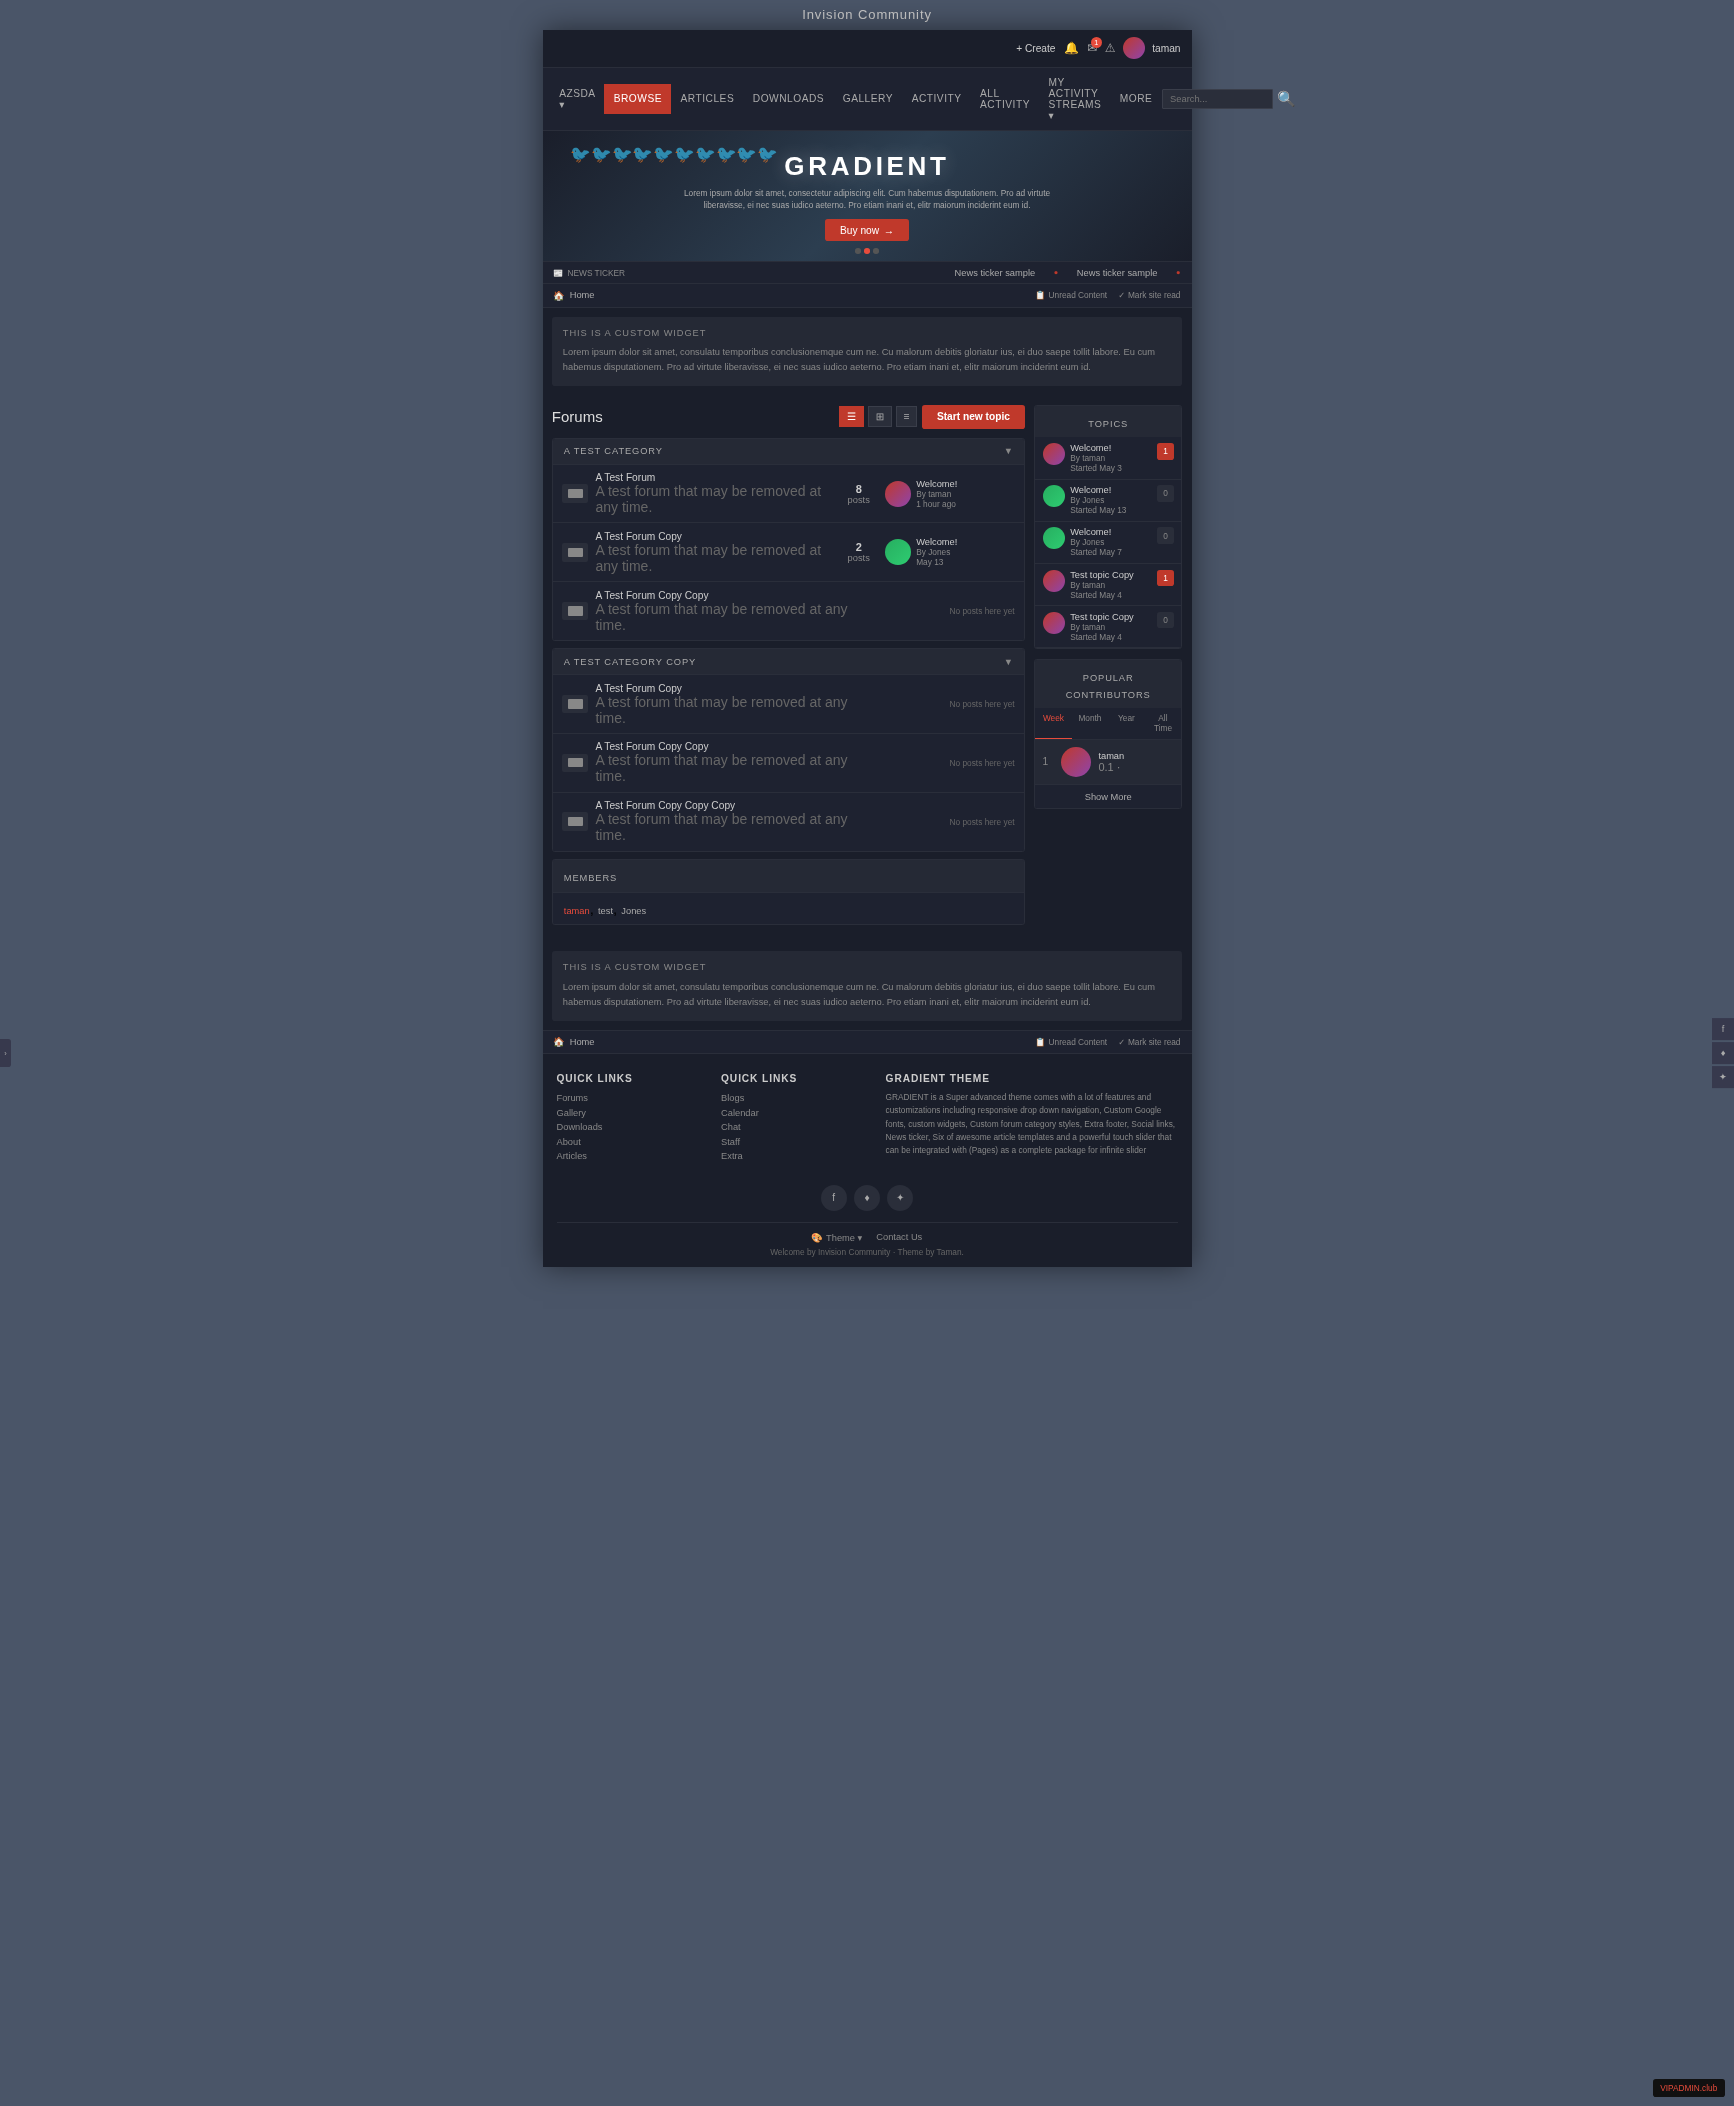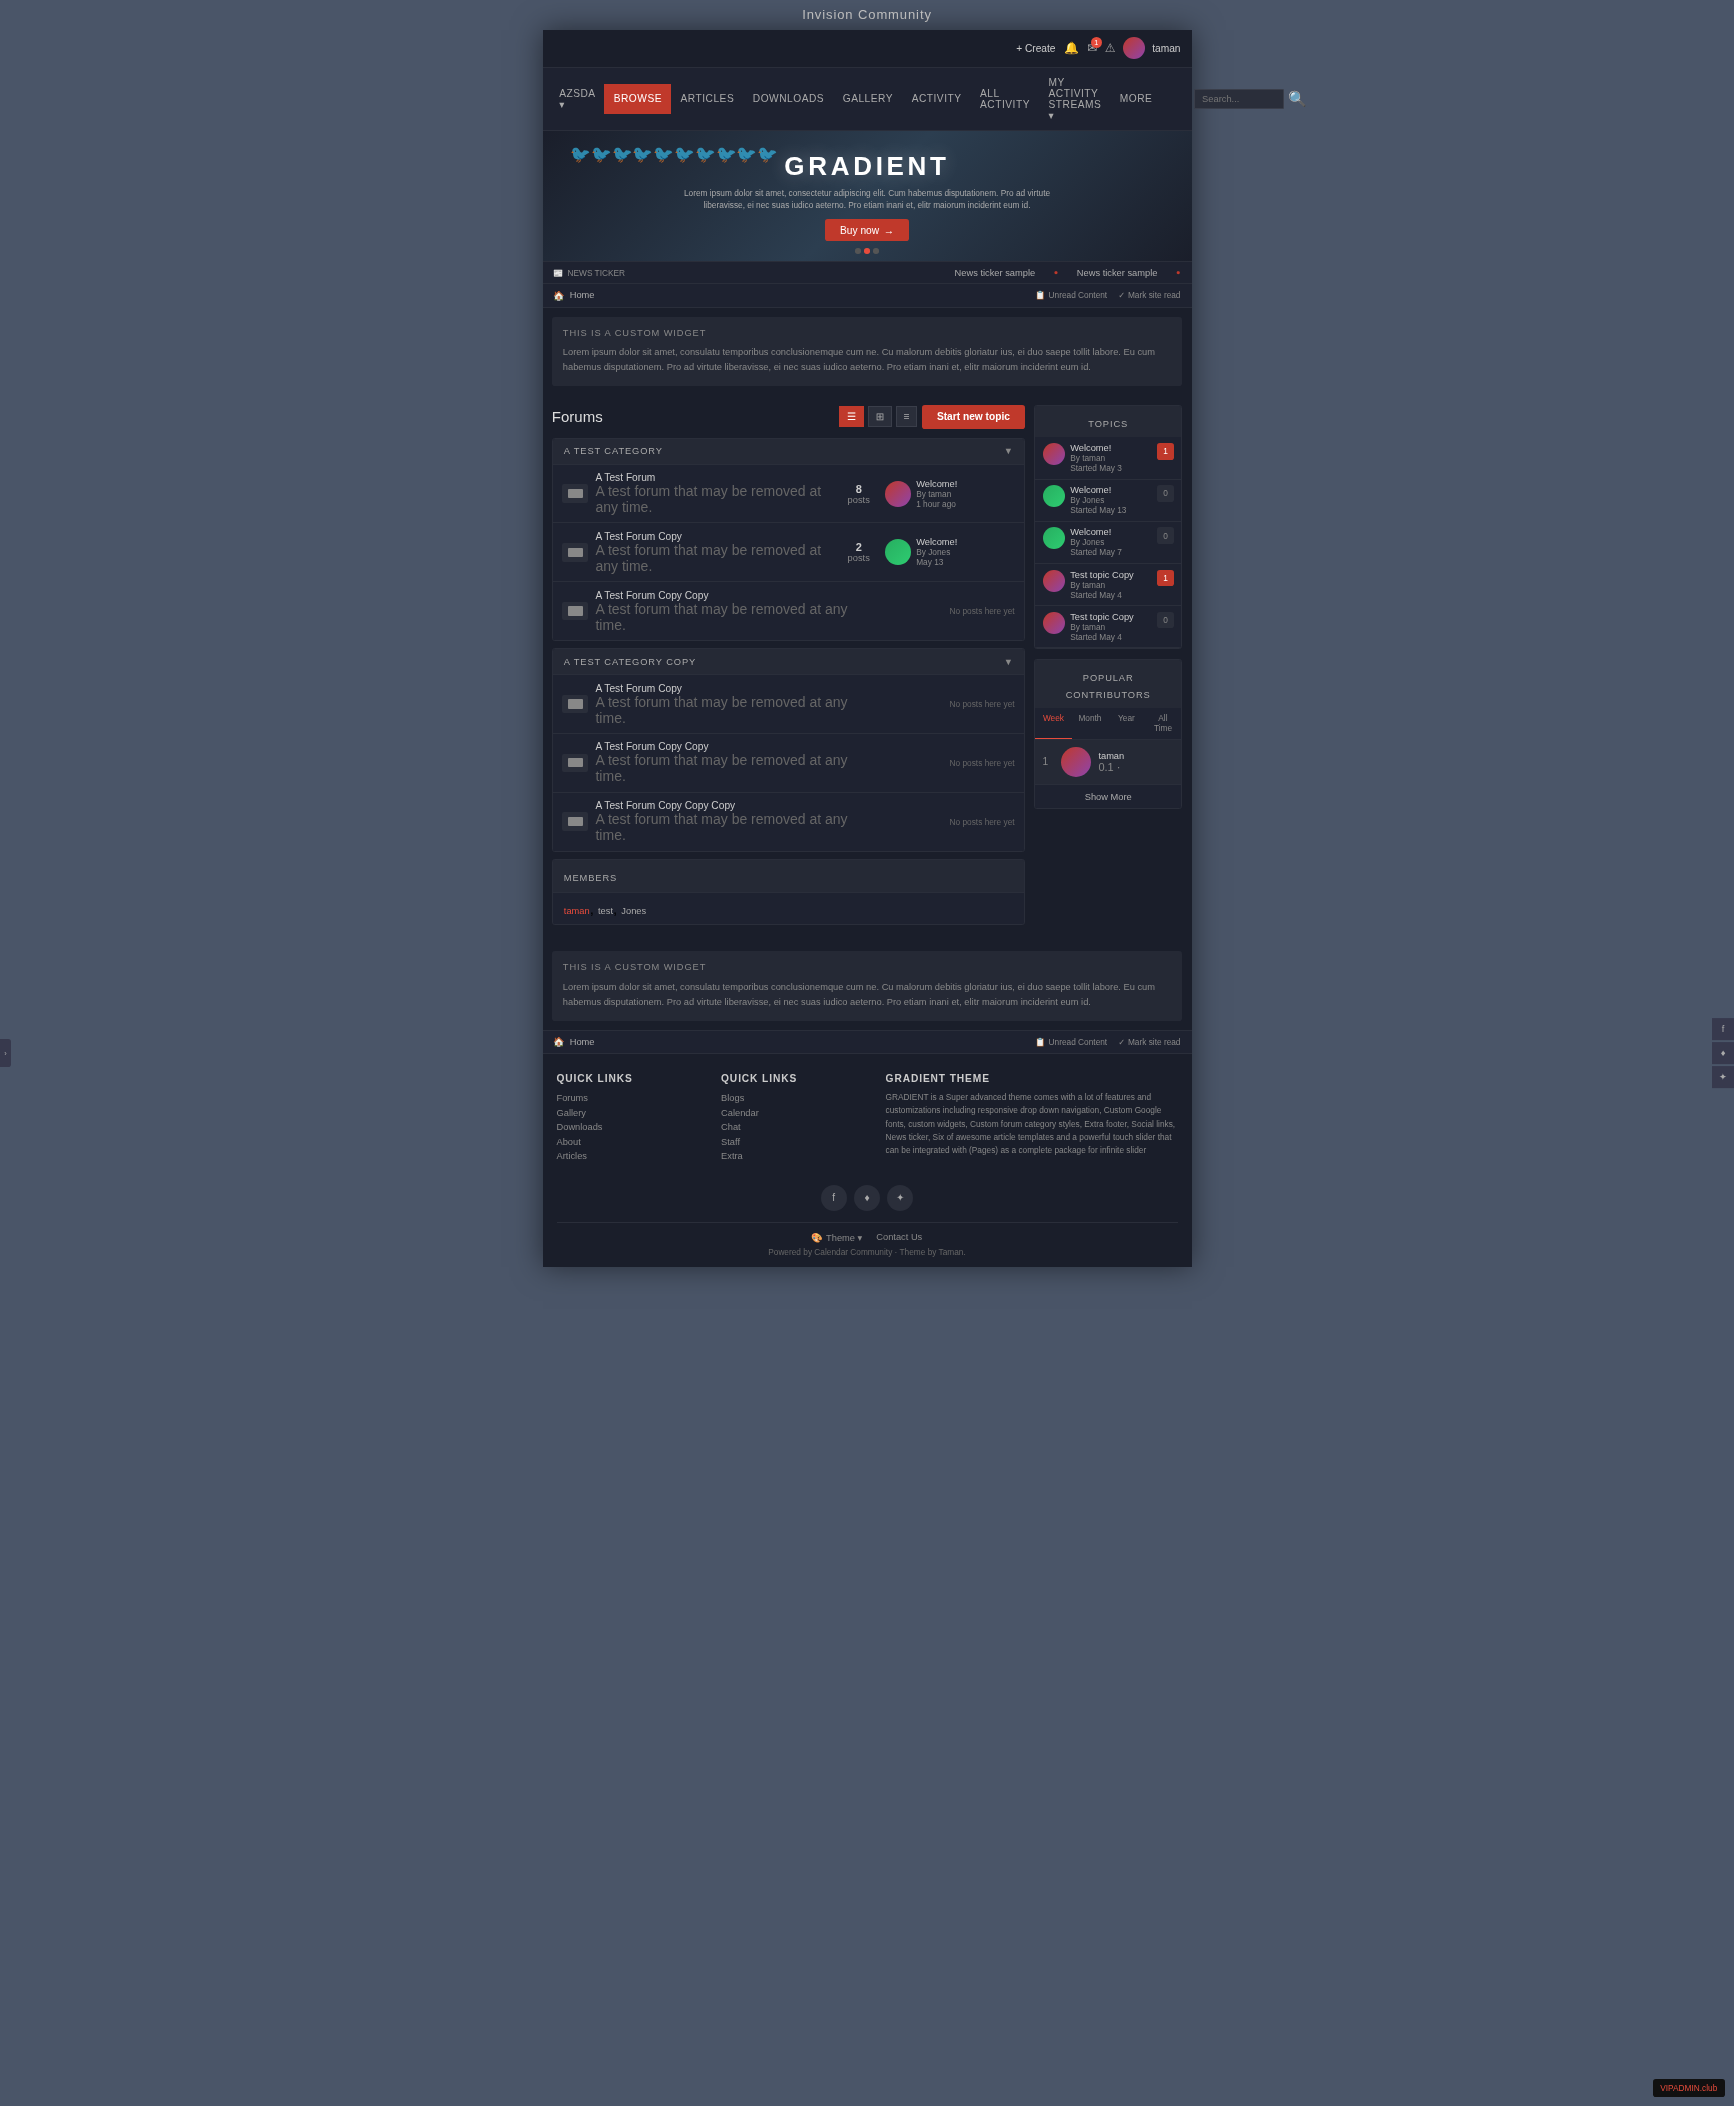--- a/index.html
+++ b/index.html
@@ -105,22 +105,21 @@
       gap: 4.6px;
     }
     .nav-search input {
       background: #2a2e3a;
       border: 0.9px solid #3a3e4a;
       color: #aaa;
       font-size: 9.3px;
       padding: 3.7px 7.4px;
       border-radius: 1px;
       outline: none;
-      width: 90px;
-      margin-left: 32px;
+      width: 111px;
     }
     
     .hero {
       position: relative;
       height: 130px;
       background: linear-gradient(135deg, #1a1e2a 0%, #2c3e50 50%, #1a1e2a 100%);
       overflow: hidden;
       display: flex;
       flex-direction: column;
       align-items: center;
@@ -1086,21 +1085,21 @@
       <div class="social-btn">✦</div>
     </div>
 
     <div class="footer-bottom">
       <div class="footer-bottom-link">
         <span>🎨</span>
         <span>Theme ▾</span>
       </div>
       <div class="footer-bottom-link">Contact Us</div>
     </div>
-    <div class="footer-powered">Powered by Calendar Community · Theme by Taman.</div>
+    <div class="footer-powered">Welcome by Invision Community · Theme by Taman.</div>
   </div>
 
 </div>
 
 <div class="side-expand-btn">›</div>
 
 <div class="side-social">
   <div class="side-social-btn">f</div>
   <div class="side-social-btn">♦</div>
   <div class="side-social-btn">✦</div>

